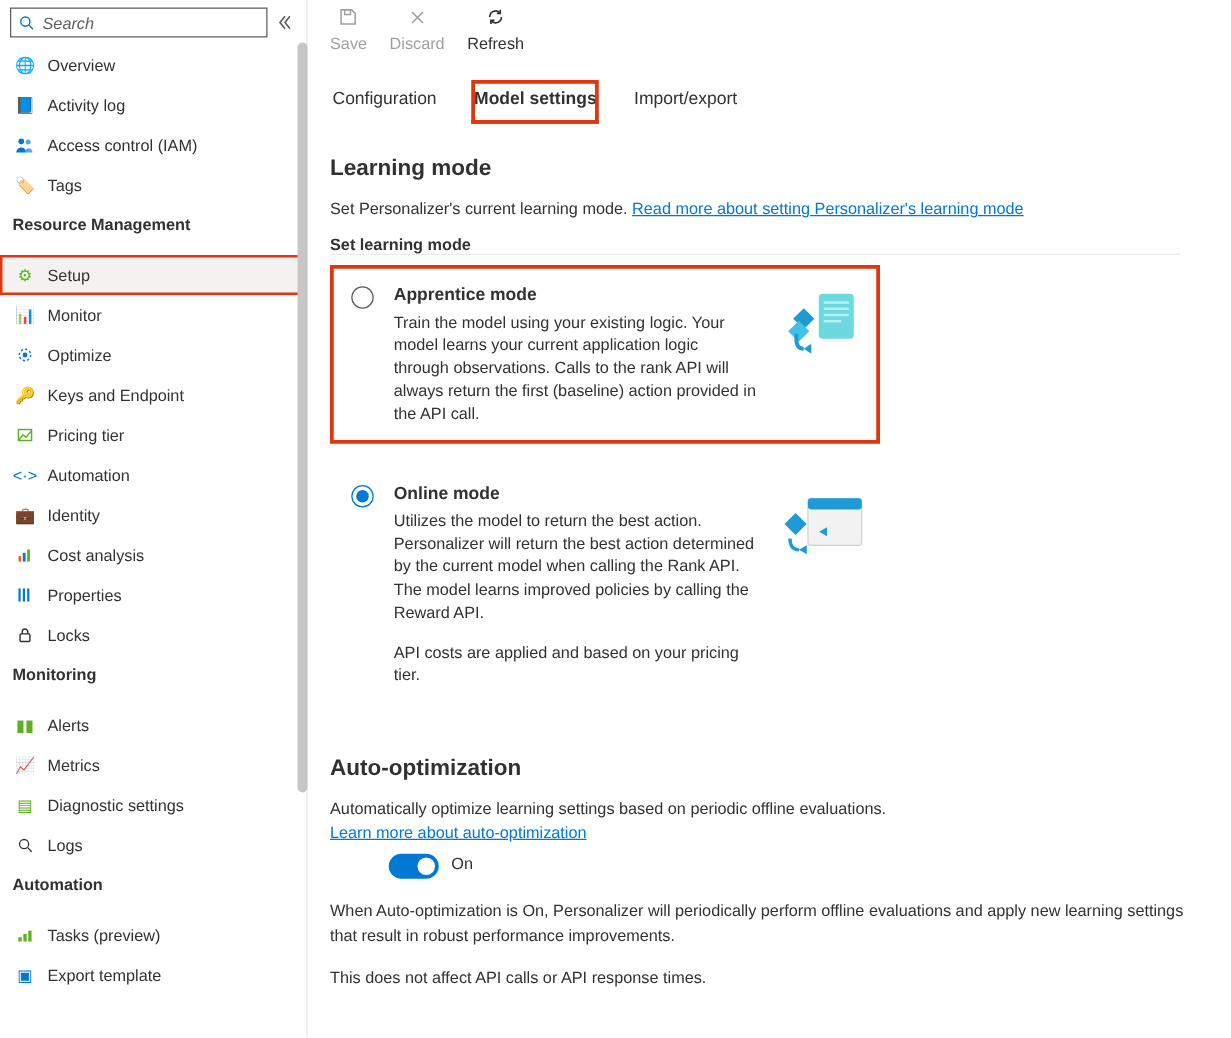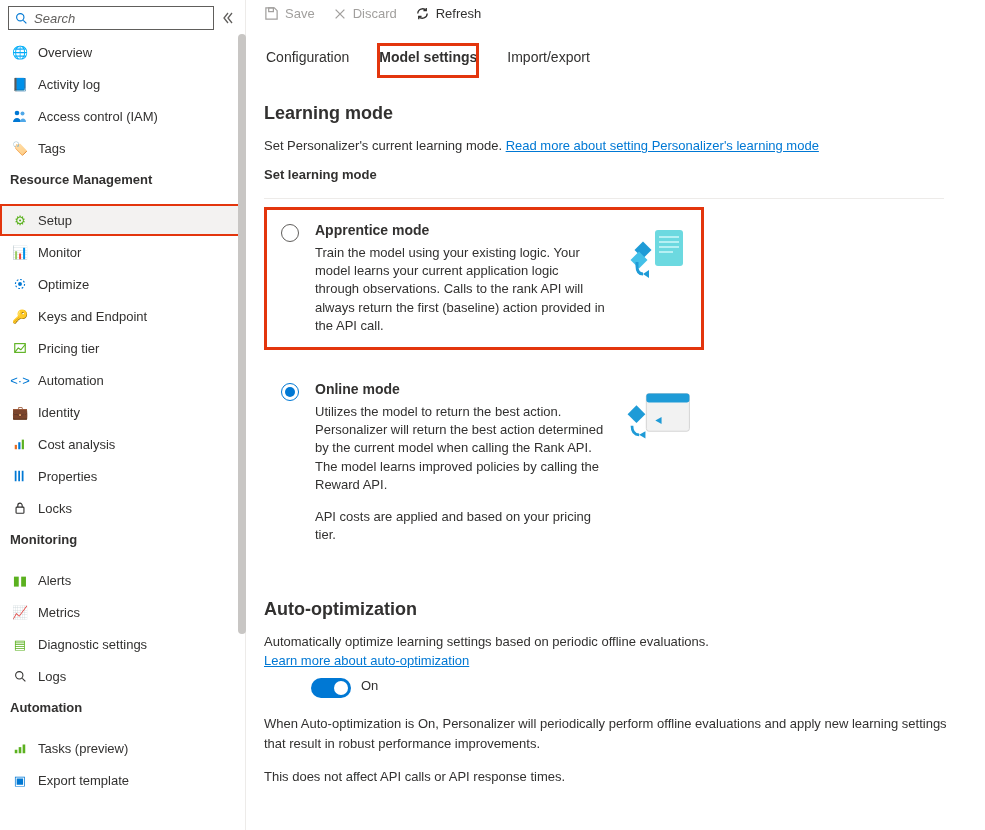--- a/index.html
+++ b/index.html
@@ -21,33 +21,33 @@
 .nav-item .nic { width: 16px; height: 16px; display: inline-flex; align-items: center; justify-content: center; font-size: 13px; }
 .nav-item .lbl { font-size: 13px; }
 
 
 .sb-track { position: absolute; right: -1px; top: 34px; bottom: 0; width: 8px; }
 .sb-thumb { position: absolute; left: 0; width: 8px; background: #c8c6c4; border-radius: 4px; }
 
 
 .main { flex: 1; display: flex; flex-direction: column; padding-left: 18px; overflow-y: auto; }
 .toolbar { display: flex; align-items: center; gap: 18px; padding: 6px 0 10px 0; }
-.tb-item { display: flex; align-items: center; gap: 6px; color: #a19f9d; }
+.tb-item { display: flex; align-items: center; gap: 6px; color: #a19f9d; flex-direction: column; }
 .tb-item.enabled { color: #323130; }
 .tb-item .tbi { font-size: 14px; }
 
 .tabs { display: flex; gap: 26px; border-bottom: 1px solid transparent; margin-top: 12px; }
 .tab { padding: 6px 2px 10px 2px; font-size: 14px; cursor: pointer; border-bottom: 3px solid transparent; }
 .tab.active { font-weight: 600; border-bottom: 3px solid #0078d4; }
 .tab.highlighted { outline: 3px solid #e3350d; outline-offset: -3px; }
 
 .section h2 { font-size: 18px; font-weight: 600; margin: 24px 0 14px 0; }
 .desc { font-size: 13px; margin-bottom: 14px; }
 a.link { color: #0078d4; text-decoration: underline; cursor: pointer; }
-.field-label { font-weight: 600; font-size: 13px; margin-bottom: 8px; border-bottom: 1px solid #edebe9; padding-bottom: 16px; width: 680px; }
+.field-label { font-weight: 600; font-size: 13px; margin-bottom: 8px; border-bottom: 1px solid #edebe9; padding-bottom: 0; width: 680px; }
 
 .mode-card { display: flex; gap: 16px; width: 440px; padding: 12px 14px; border: 3px solid transparent; margin-bottom: 16px; justify-content: space-between; }
 .mode-card.highlighted { border: 3px solid #e3350d; }
 .radio { width: 18px; height: 18px; border-radius: 50%; border: 1px solid #605e5c; flex-shrink: 0; margin-top: 2px; position: relative; }
 .radio.checked { border: 1px solid #0078d4; }
 .radio.checked::after { content: ""; position: absolute; left: 3px; top: 3px; width: 10px; height: 10px; border-radius: 50%; background: #0078d4; }
 .mode-body { display: flex; gap: 18px; align-items: flex-start; }
 .mode-text { width: 290px; }
 .mode-title { font-weight: 600; font-size: 14px; margin-bottom: 6px; }
 .mode-desc { font-size: 13px; line-height: 1.4; color: #323130; }

